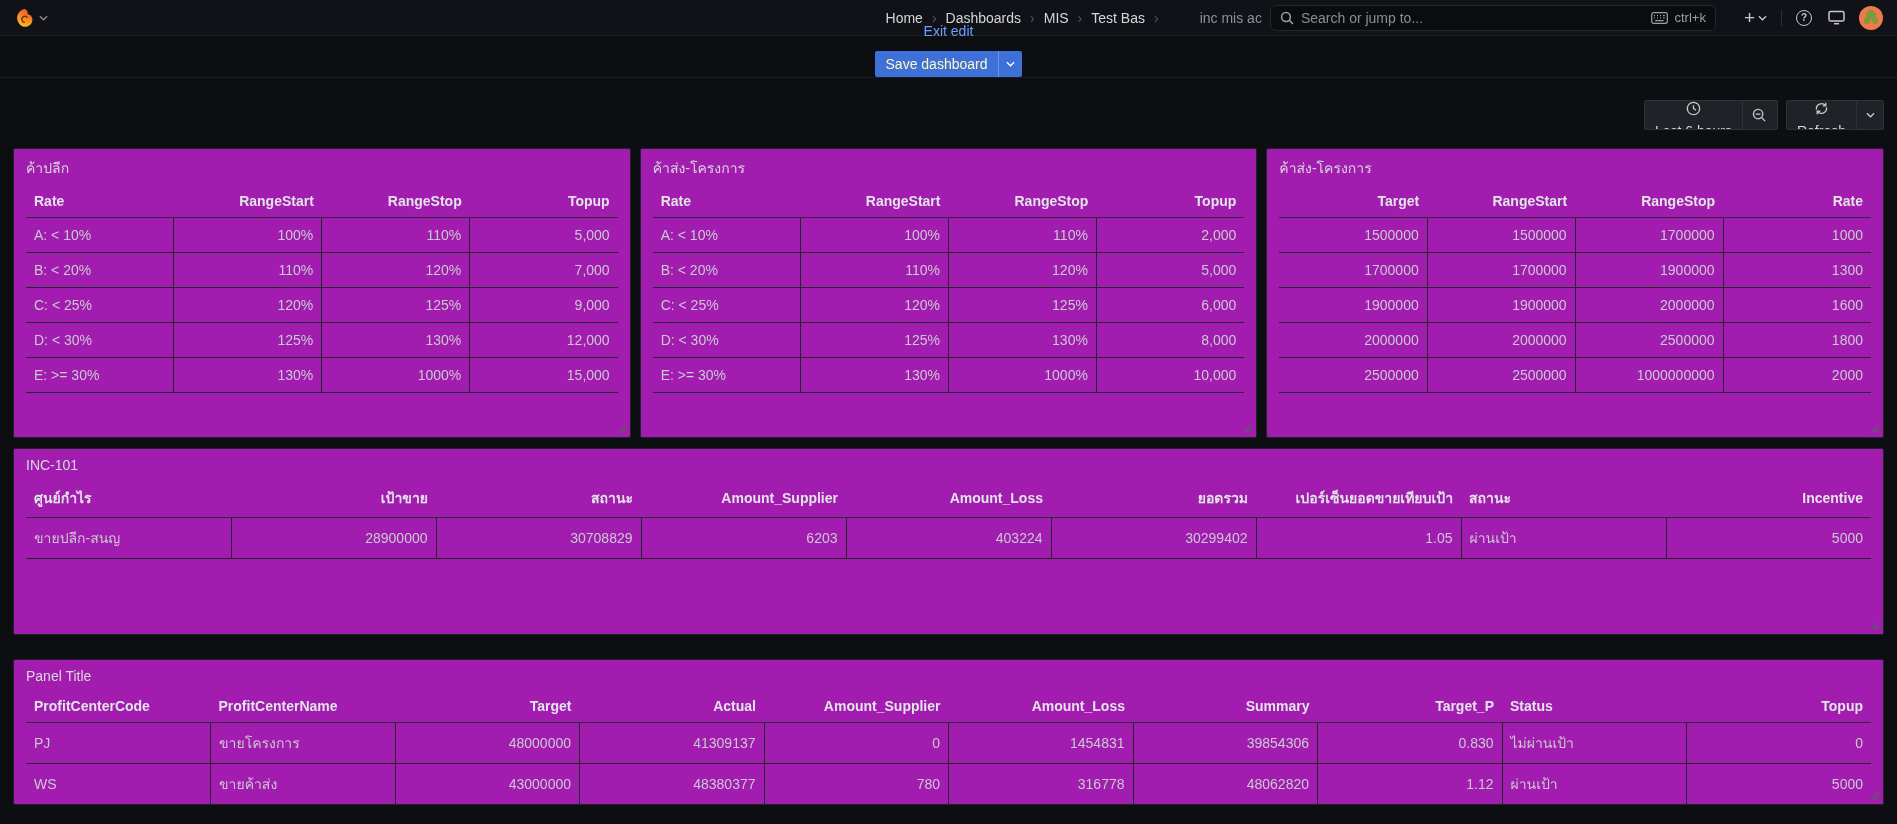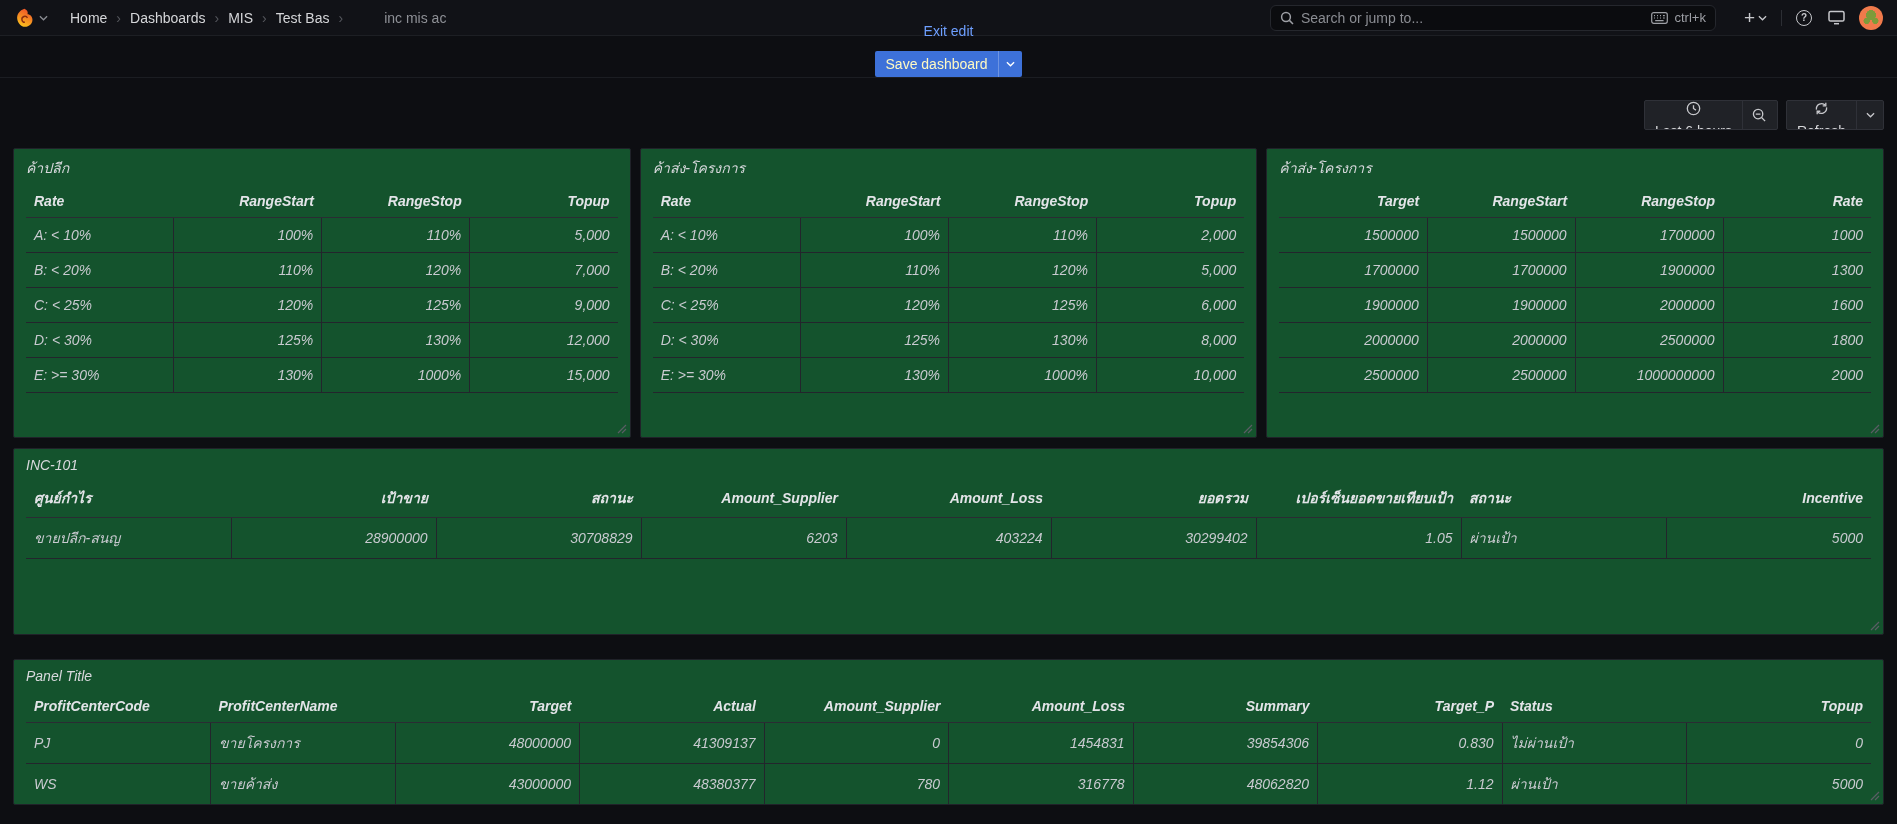--- a/index.html
+++ b/index.html
@@ -12,21 +12,21 @@
     position:relative;
   }
   svg { display:block; }
 
   
   .nav {
     height:36px; background:#111217; border-bottom:1px solid #1d1f24;
     display:flex; align-items:center; padding:0 14px; gap:8px;
   }
   .logo-wrap { display:flex; align-items:center; gap:4px; cursor:pointer; }
-  .crumbs { display:flex; align-items:center; gap:9px; margin-left:14px; font-size:14px; flex:1; min-width:0; }
+  .crumbs { display:flex; align-items:center; gap:9px; margin-left:14px; font-size:14px; flex:1; min-width:0;justify-content:flex-end; }
   .crumb { color:#d5d6d9; cursor:pointer; white-space:nowrap; }
   .crumb-current { color:#8e9096; cursor:default;margin-left:32px; }
   .crumb-sep { color:#55575d; font-size:14px; }
   .searchbox {
     width:446px; height:26px; background:#0b0c0f; border:1px solid #25272d; border-radius:6px;
     display:flex; align-items:center; gap:7px; padding:0 9px; margin-right:18px; cursor:text;
   }
   .searchbox input {
     background:transparent; border:0; outline:0; color:#cfd0d6; font-size:14px; flex:1;
     font-family:"Liberation Sans", sans-serif;
@@ -70,21 +70,21 @@
   .tbtn .tz { color:#ff9830; font-weight:500; }
   .gdiv { width:1px; background:#2f3138; }
   .tbtn-sq { width:34px; justify-content:center; padding:0; }
   .tbtn-chev { width:26px; justify-content:center; padding:0; }
 
   
   .dash { margin:18px 13px 0; }
   .row1 { display:grid; grid-template-columns:1fr 1fr 1fr; gap:9px; height:290px; }
   .row2 { margin-top:10px; height:187px; }
   .row3 { margin-top:24px; height:146px; }
-  .panel { background:#14532d; border:1px solid #202229; border-radius:2px; position:relative; height:100%; overflow:hidden;font-style:italic; }
+  .panel { background:#a21caf; border:1px solid #202229; border-radius:2px; position:relative; height:100%; overflow:hidden; }
   .panel-title { padding:8px 12px 6px; font-size:14px; font-weight:500; color:#d8d9dd; cursor:pointer; white-space:nowrap; }
   .panel-body { padding:0 12px; }
   .rsz { position:absolute; right:3px; bottom:3px; cursor:nwse-resize; }
 
   
   .gtable { width:100%; border-collapse:collapse; table-layout:fixed; font-size:14px; }
   .gtable th {
     font-weight:700; color:#e3e4e8; padding:8px 8px; white-space:nowrap; overflow:hidden;
     border-bottom:1px solid #2a2c33; cursor:pointer;
   }

